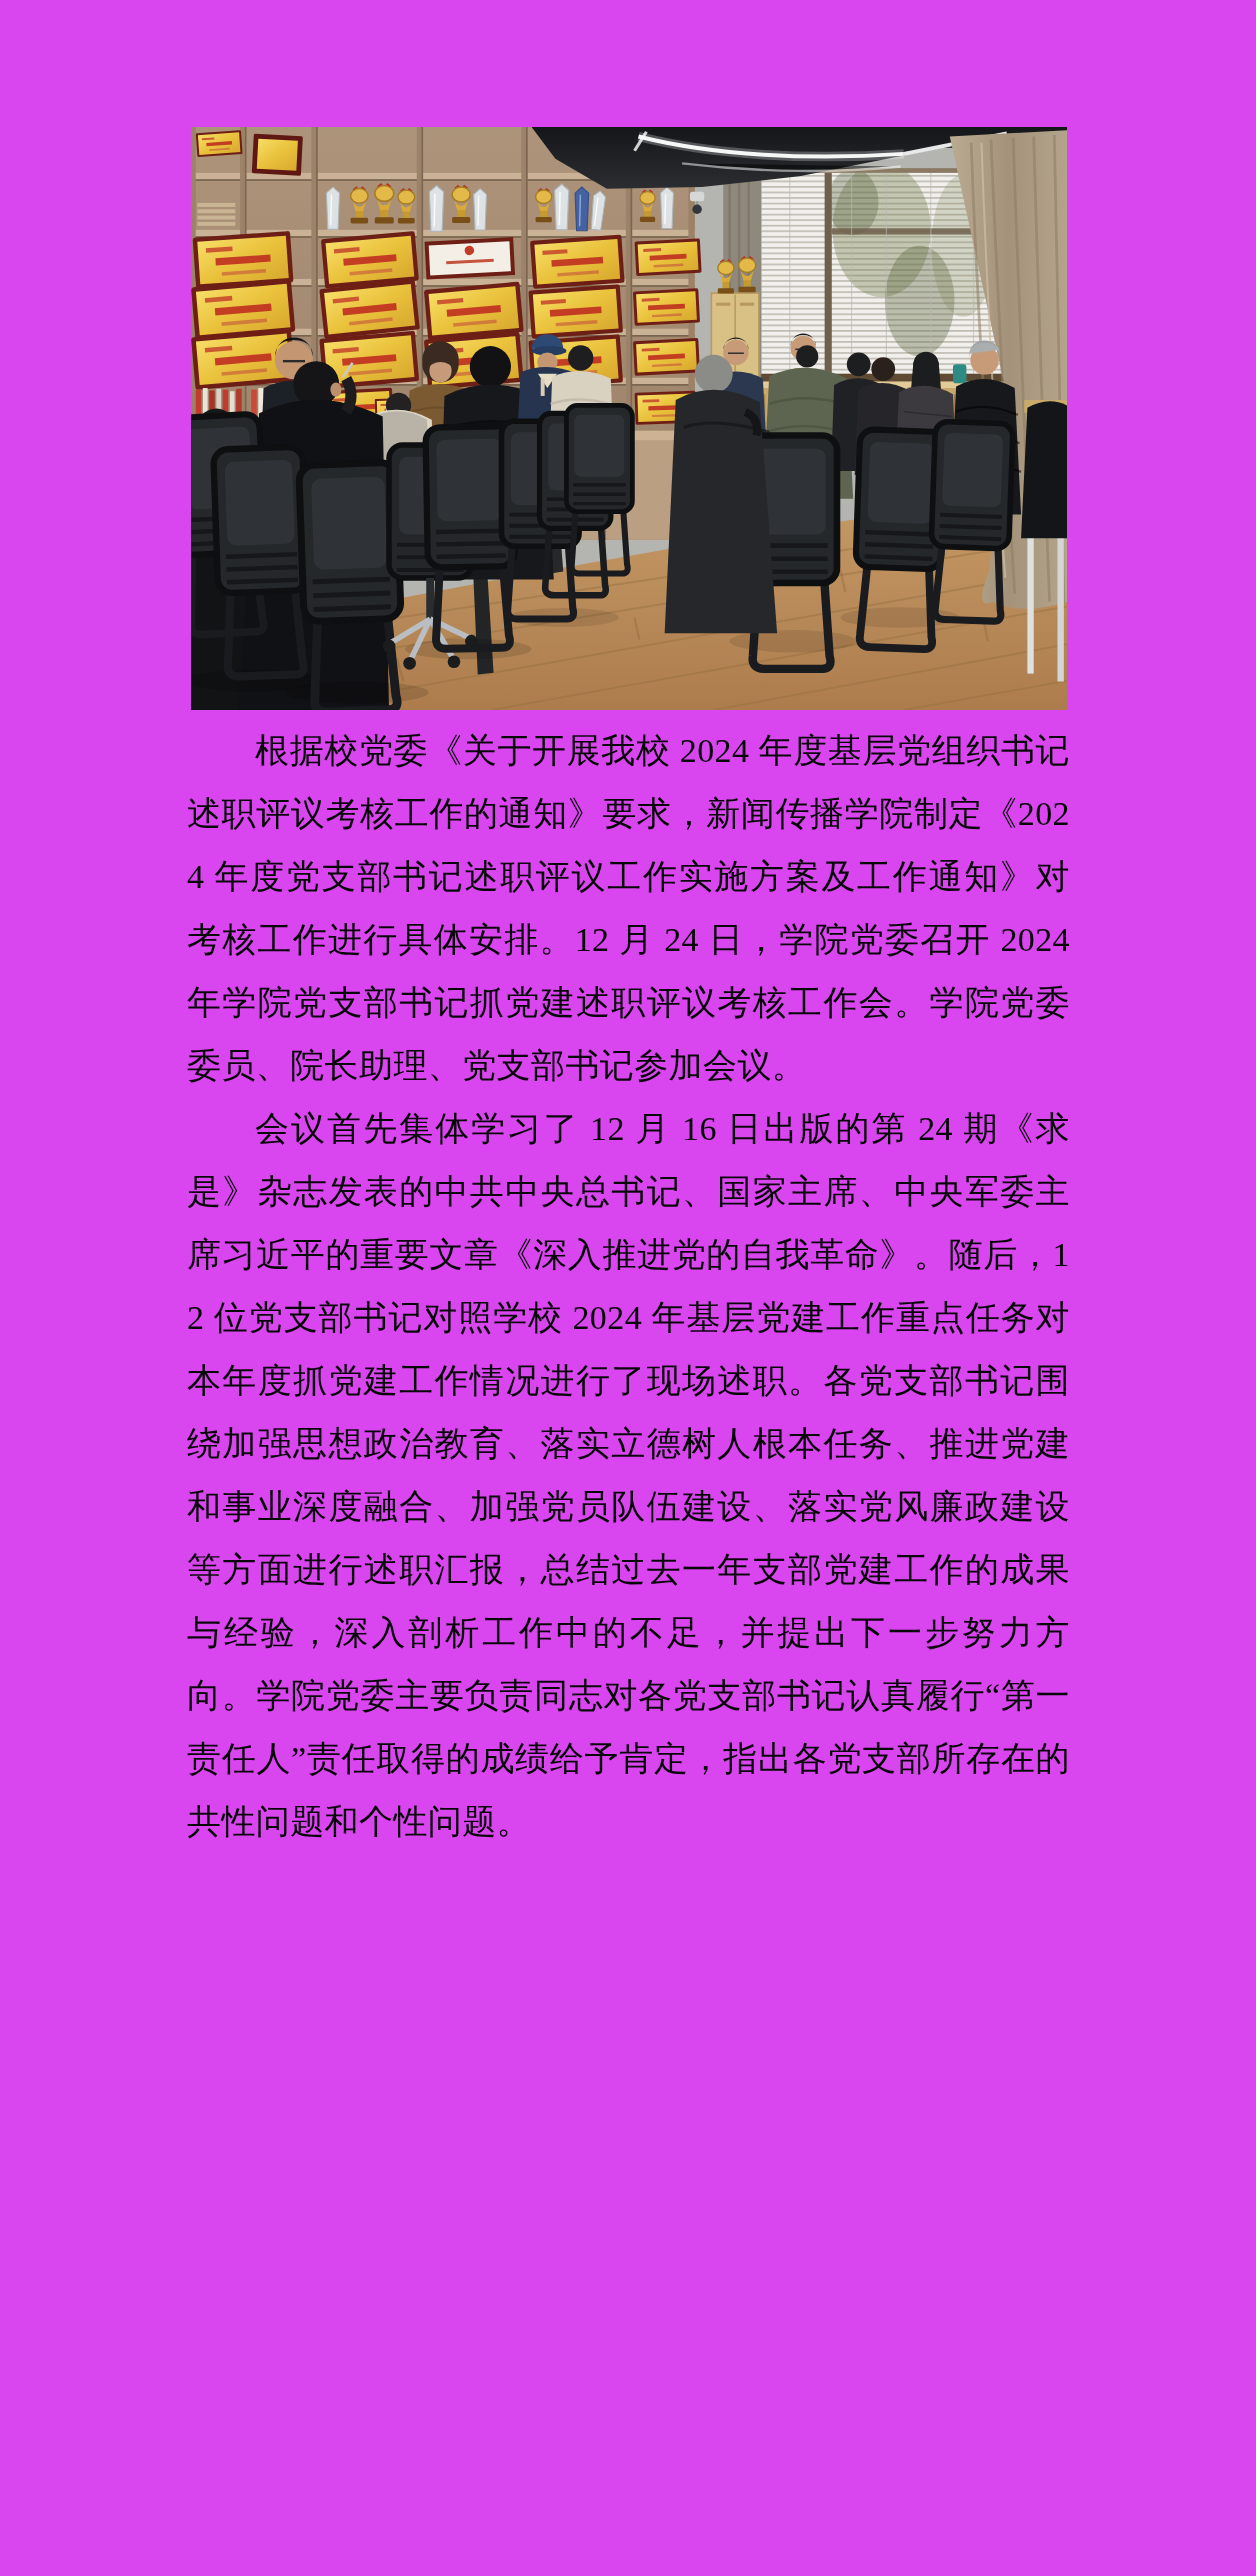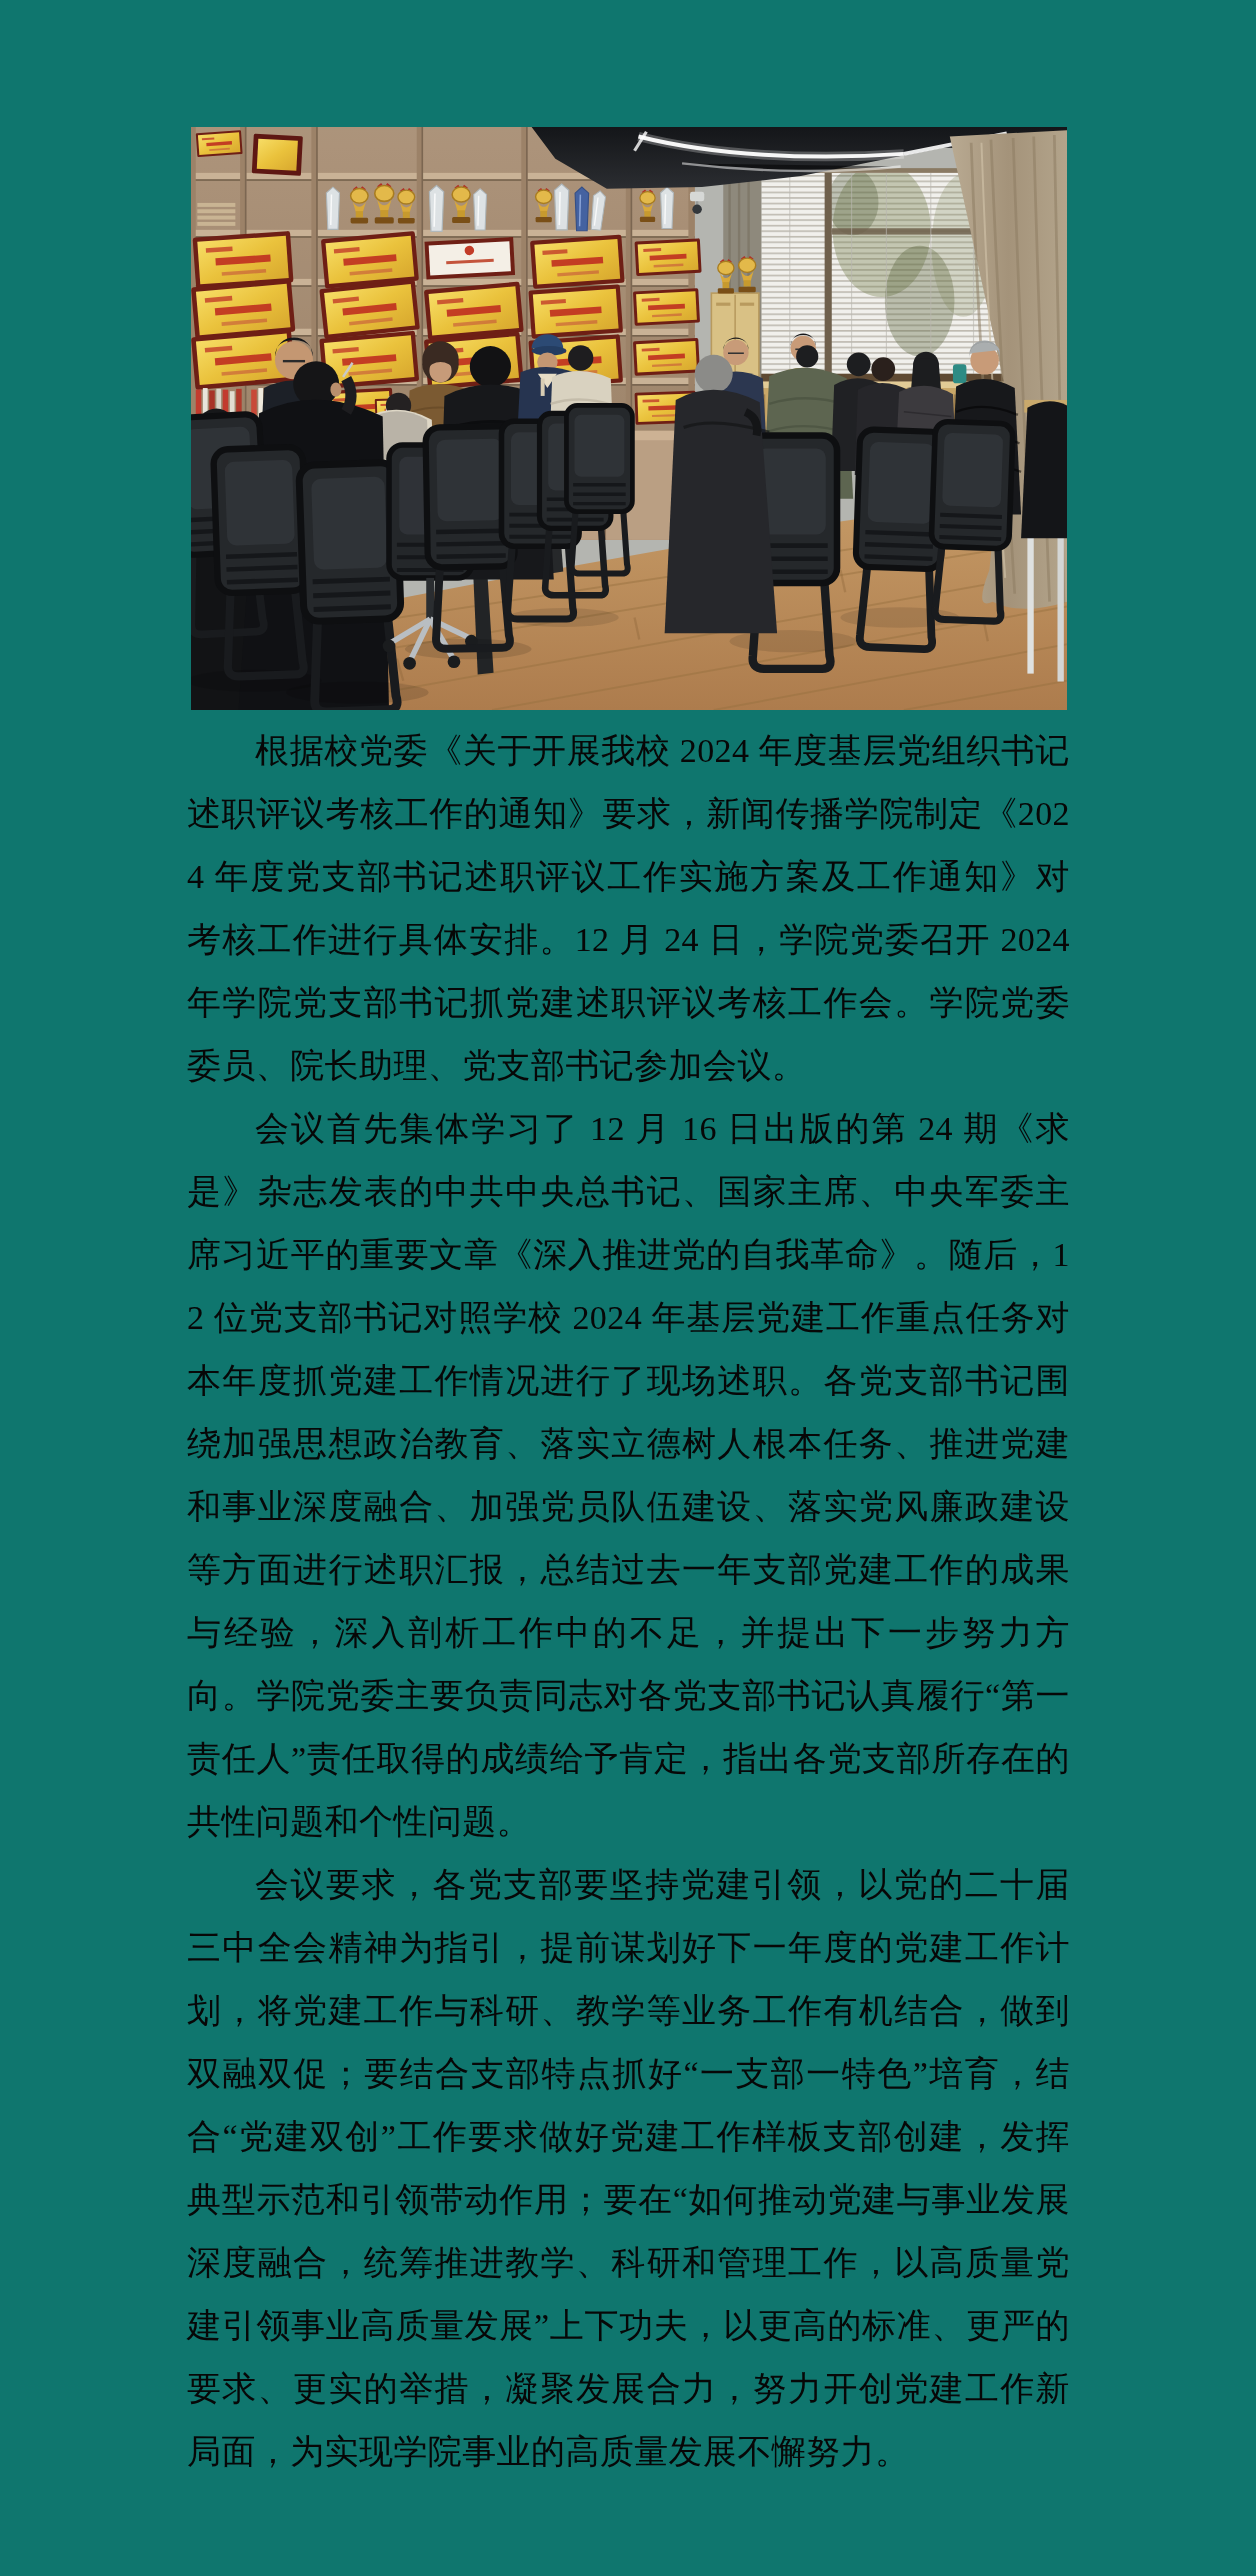--- a/index.html
+++ b/index.html
@@ -1,20 +1,20 @@
 <!DOCTYPE html>
 <html lang="zh" style="font-size:12.7px"><head>
 <meta charset="utf-8">
 <style>
   html,body{margin:0;padding:0;background:#ffffff;}
   .page{
     position:relative;
     width:1256px;
     height:2576px;
-    background:#0f766e;
+    background:#d946ef;
     overflow:hidden;
     font-family:"Liberation Serif","DejaVu Serif",serif;
   }
   .photo{
     position:absolute;
     left:191px;
     top:127px;
     width:876px;
     height:583px;
     margin:0;
@@ -525,17 +525,16 @@
         <use href="#chr" transform="translate(392,372) scale(1.0)"></use>
         <use href="#chr" transform="translate(440,362) scale(0.92)"></use>
         <use href="#chr" transform="translate(474,352) scale(0.85)"></use>
       </g>
     </svg>
   </figure>
 
   <div class="article">
     <p>根据校党委《关于开展我校 2024 年度基层党组织书记述职评议考核工作的通知》要求，新闻传播学院制定《2024 年度党支部书记述职评议工作实施方案及工作通知》对考核工作进行具体安排。12 月 24 日，学院党委召开 2024 年学院党支部书记抓党建述职评议考核工作会。学院党委委员、院长助理、党支部书记参加会议。</p>
     <p>会议首先集体学习了 12 月 16 日出版的第 24 期《求是》杂志发表的中共中央总书记、国家主席、中央军委主席习近平的重要文章《深入推进党的自我革命》。随后，12 位党支部书记对照学校 2024 年基层党建工作重点任务对本年度抓党建工作情况进行了现场述职。各党支部书记围绕加强思想政治教育、落实立德树人根本任务、推进党建和事业深度融合、加强党员队伍建设、落实党风廉政建设等方面进行述职汇报，总结过去一年支部党建工作的成果与经验，深入剖析工作中的不足，并提出下一步努力方向。学院党委主要负责同志对各党支部书记认真履行“第一责任人”责任取得的成绩给予肯定，指出各党支部所存在的共性问题和个性问题。</p>
-    <p>会议要求，各党支部要坚持党建引领，以党的二十届三中全会精神为指引，提前谋划好下一年度的党建工作计划，将党建工作与科研、教学等业务工作有机结合，做到双融双促；要结合支部特点抓好“一支部一特色”培育，结合“党建双创”工作要求做好党建工作样板支部创建，发挥典型示范和引领带动作用；要在“如何推动党建与事业发展深度融合，统筹推进教学、科研和管理工作，以高质量党建引领事业高质量发展”上下功夫，以更高的标准、更严的要求、更实的举措，凝聚发展合力，努力开创党建工作新局面，为实现学院事业的高质量发展不懈努力。</p>
   </div>
 
 </div>
 
 
 </body></html>

